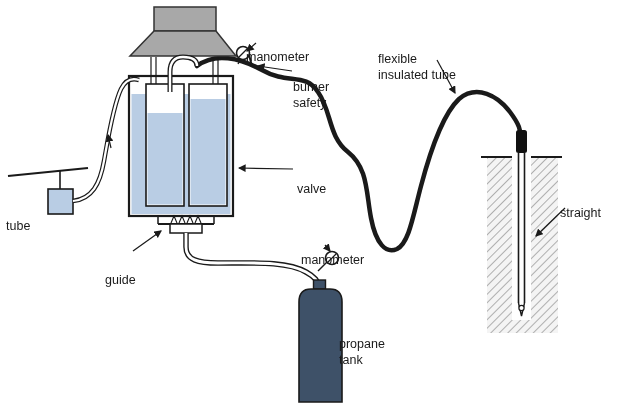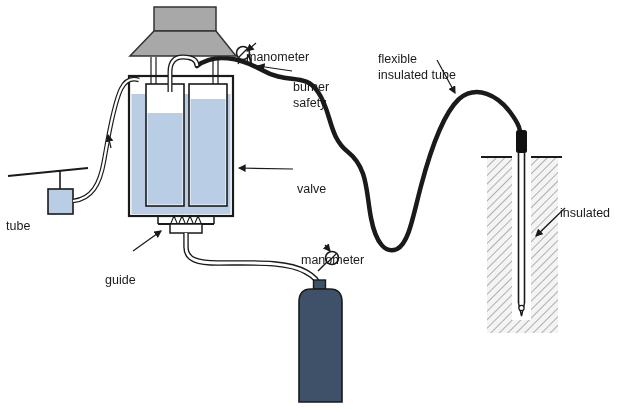--- a/index.html
+++ b/index.html
@@ -135,18 +135,22 @@
 </div>
 
 <div class="lbl" style="left:6px;top:198px">tube</div>
 
 <div class="lbl" style="left:297px;top:161px">valve</div>
 
 <div class="lbl" style="left:105px;top:252px">guide</div>
 
 <div class="lbl" style="left:301px;top:232px">manometer</div>
 
+<div class="lbl center" style="left:339px;top:316px;width:60px">
+  <div>propane</div>
+  <div>tank</div>
+</div>
 
 <div class="lbl center" style="left:560px;top:185px;width:68px">
-  <div>insulated</div>
+  <div>straight</div>
 </div>
 
 </div>
 
 </body></html>

